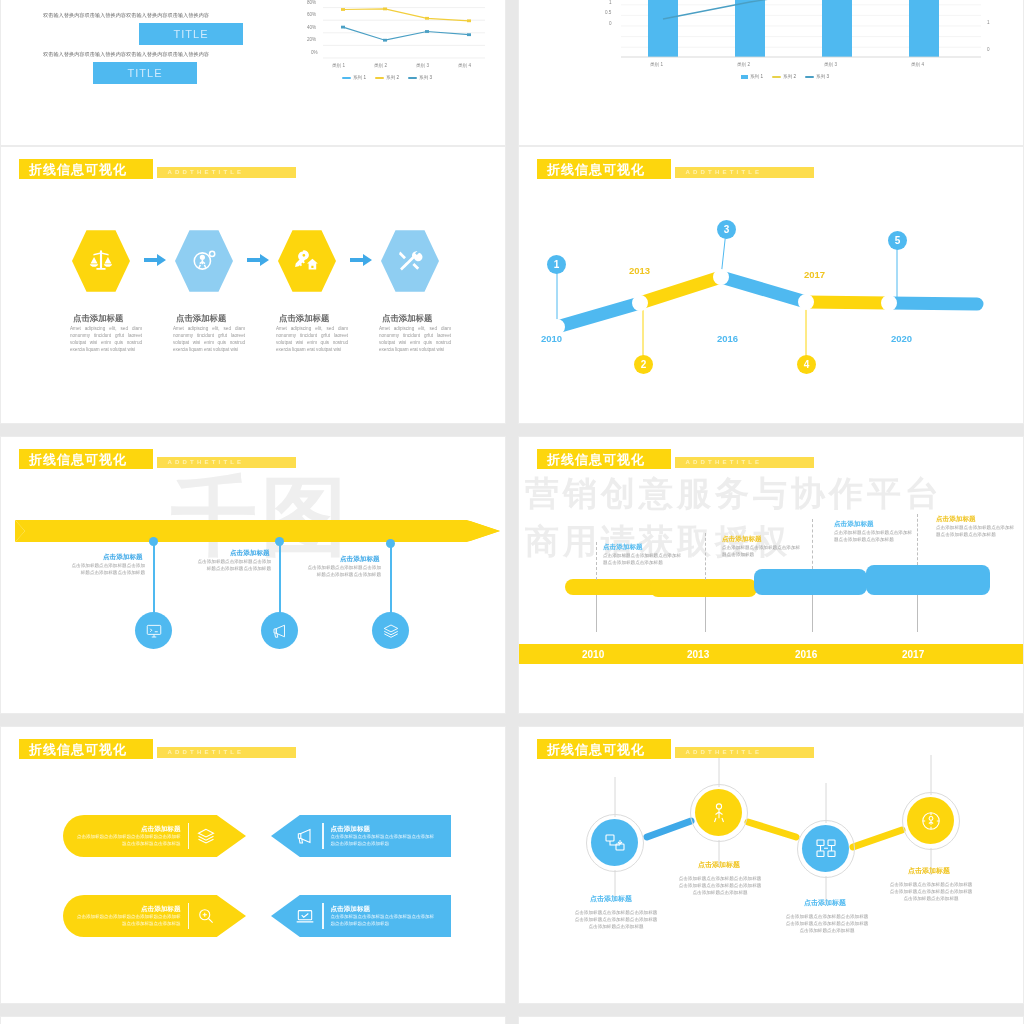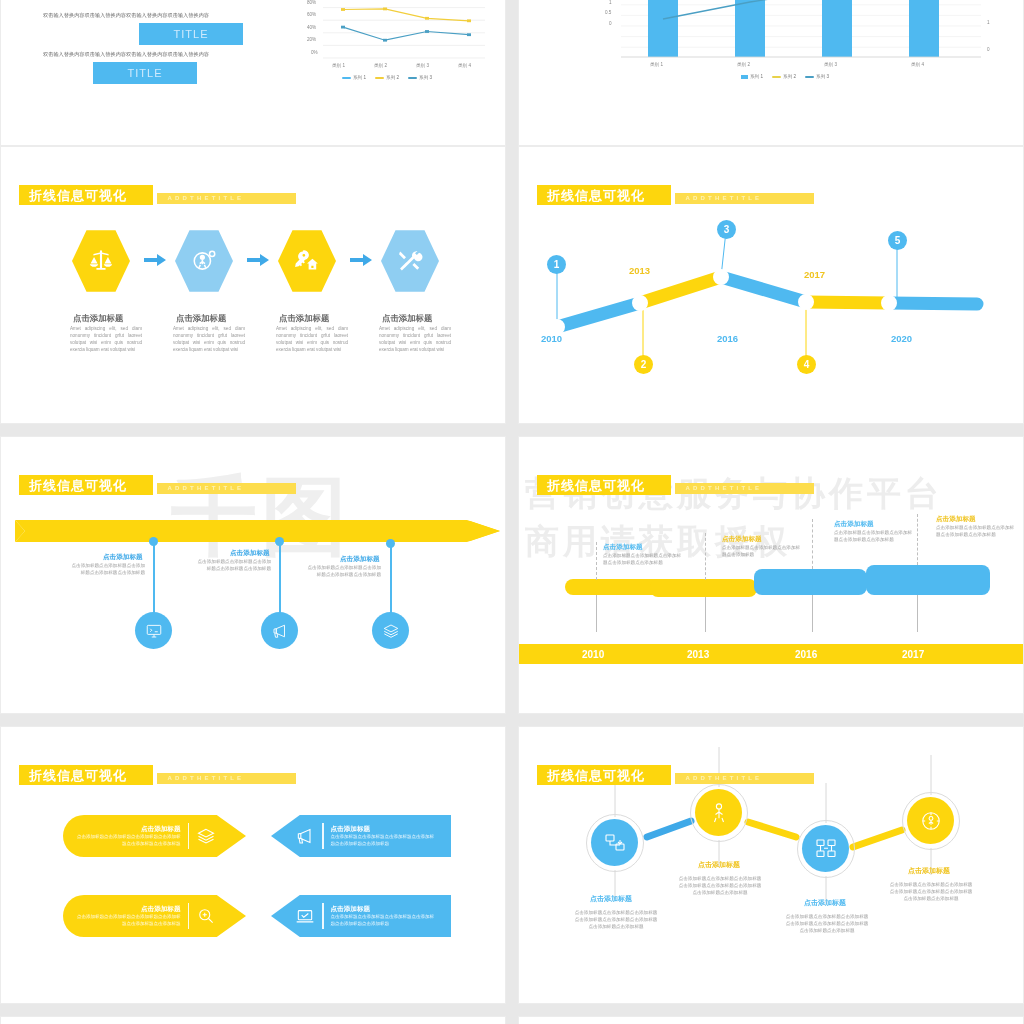--- a/index.html
+++ b/index.html
@@ -22,21 +22,20 @@
   }
 
   
   .title-badge { position: absolute; left: 18px; top: 12px; }
   .title-badge .bar-main {
     background: #FDD60D;
     padding: 3px 26px 2px 10px;
     display: inline-block;
     position: relative;
     z-index: 2;
-    margin-top: 26px;
   }
   .title-badge .bar-main .cn {
     color: #ffffff; font-size: 13px; font-weight: 700; letter-spacing: 1px;
     line-height: 15px; white-space: nowrap;
   }
   .title-badge .bar-sub {
     background: #FDDD4D;
     margin-top: -3px;
     padding: 1px 52px 2px 10px;
     display: inline-block;

